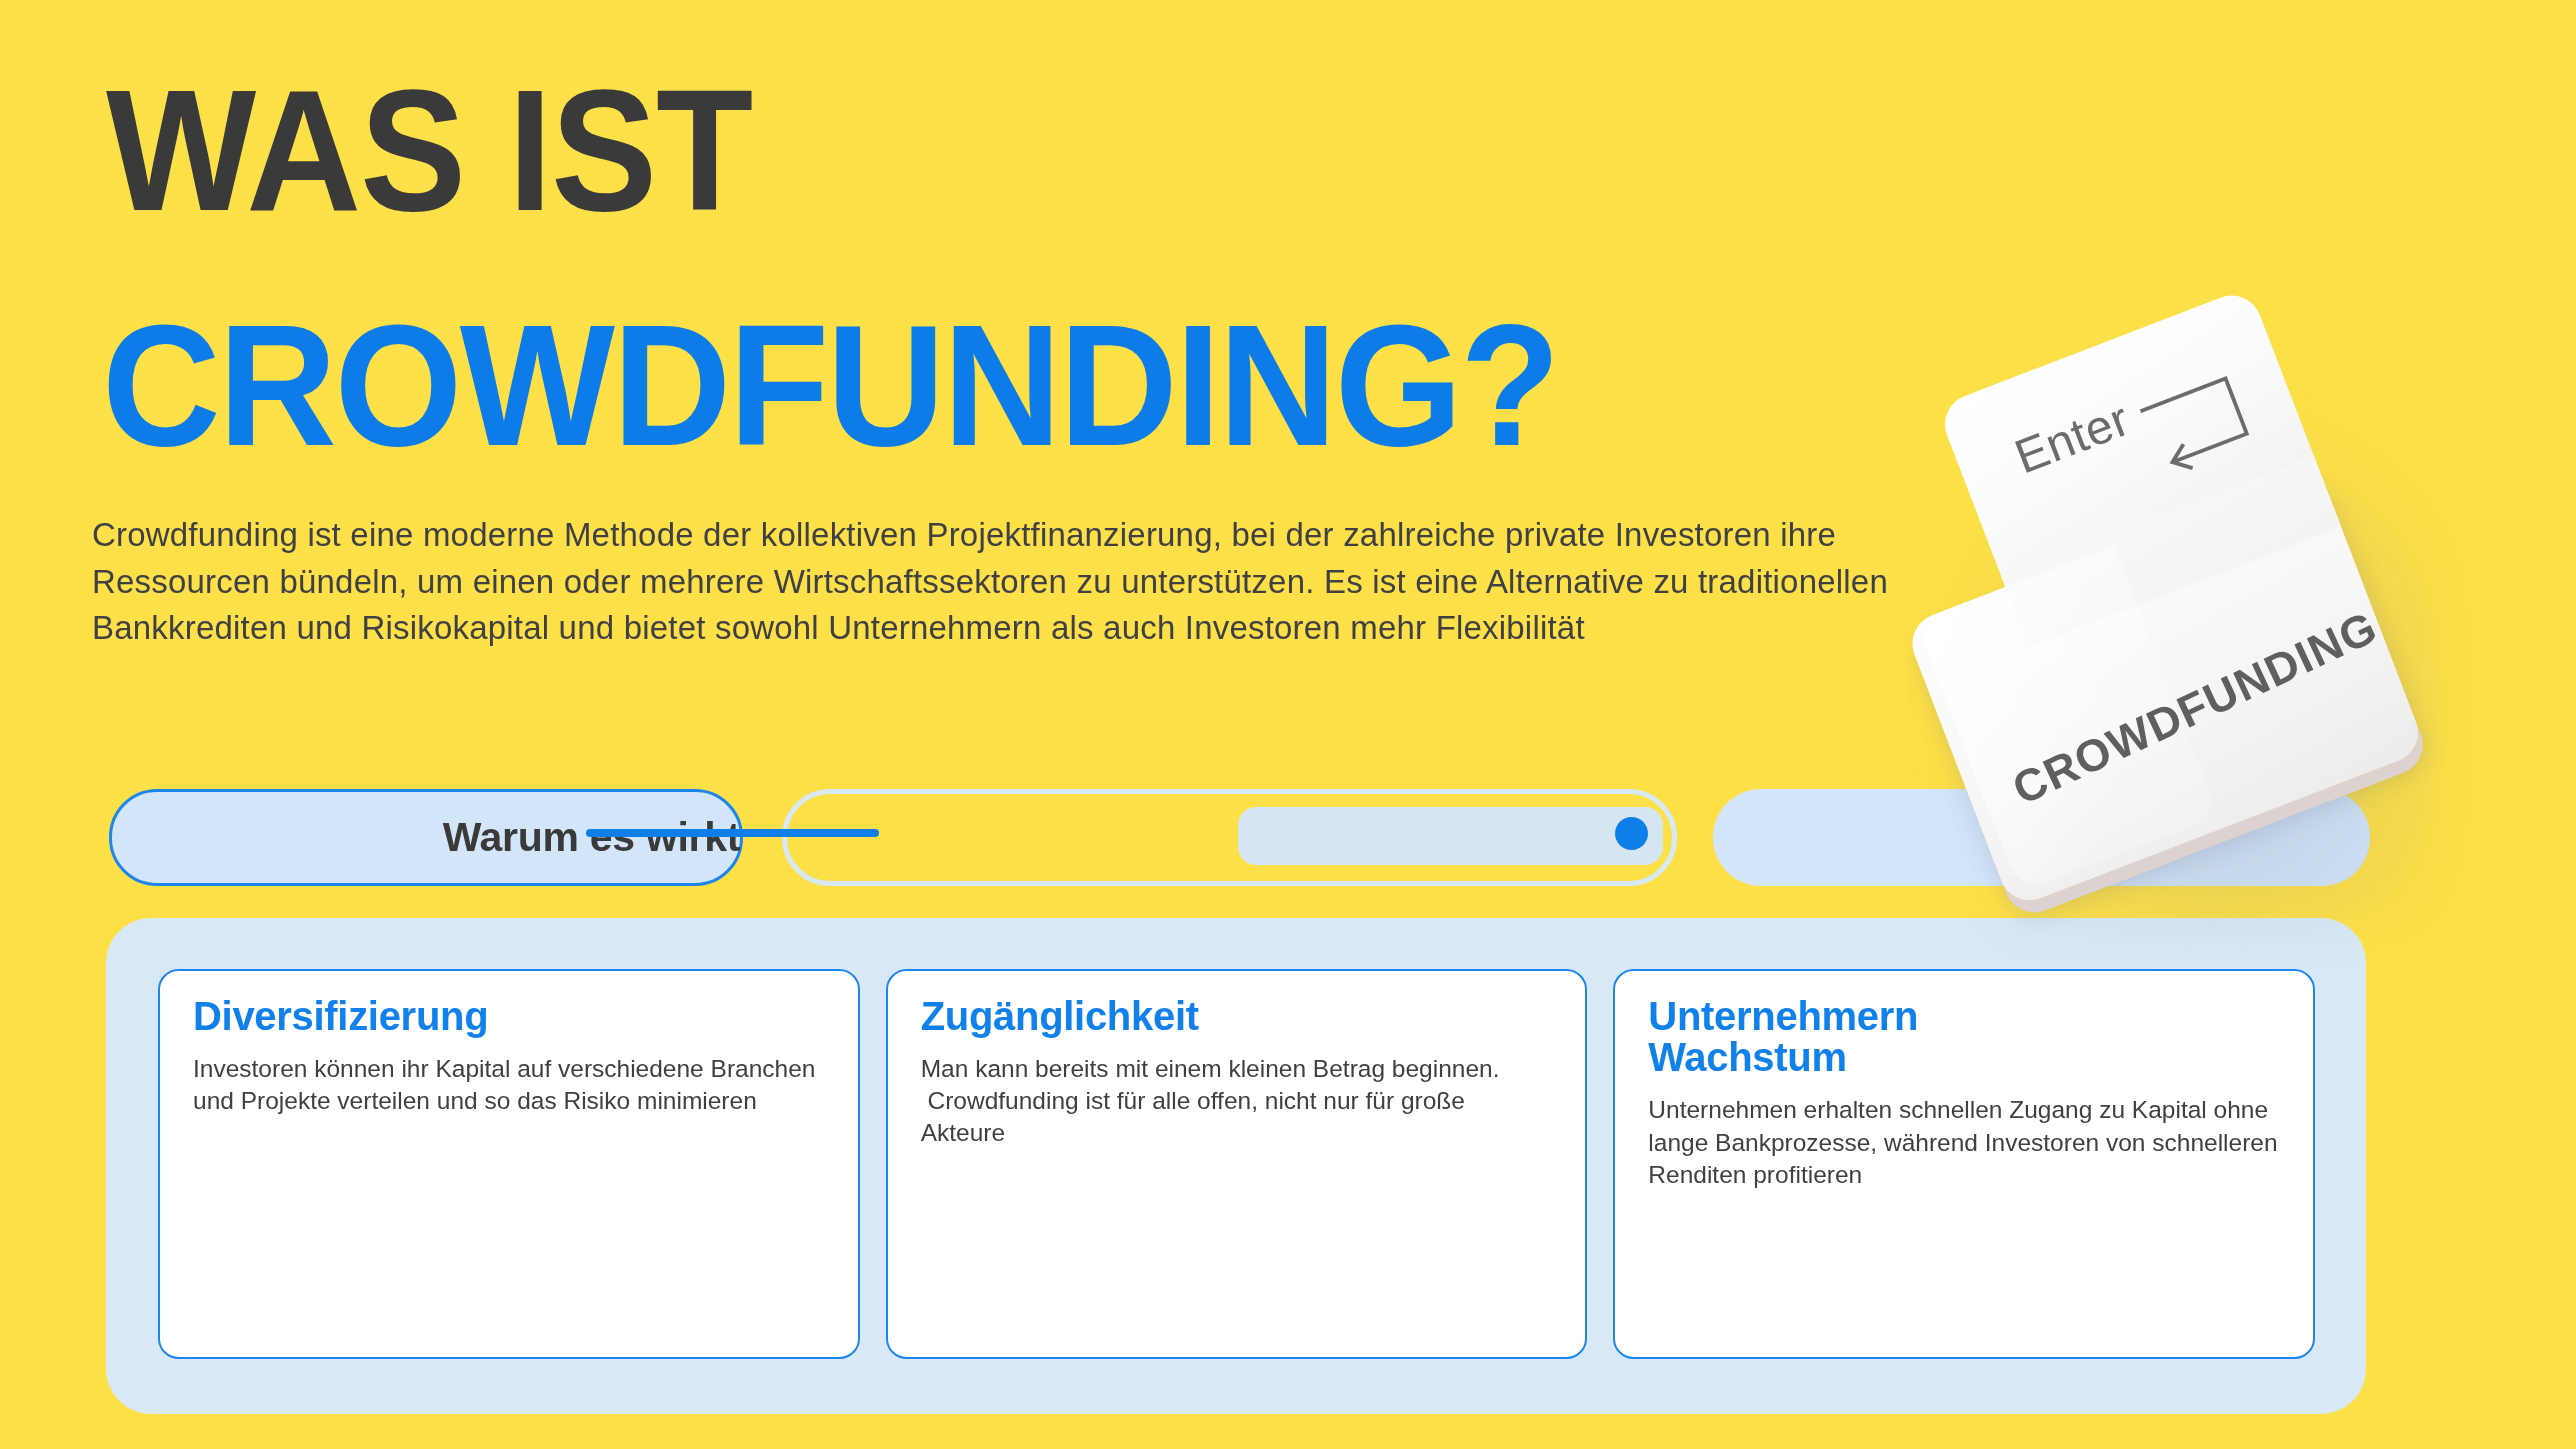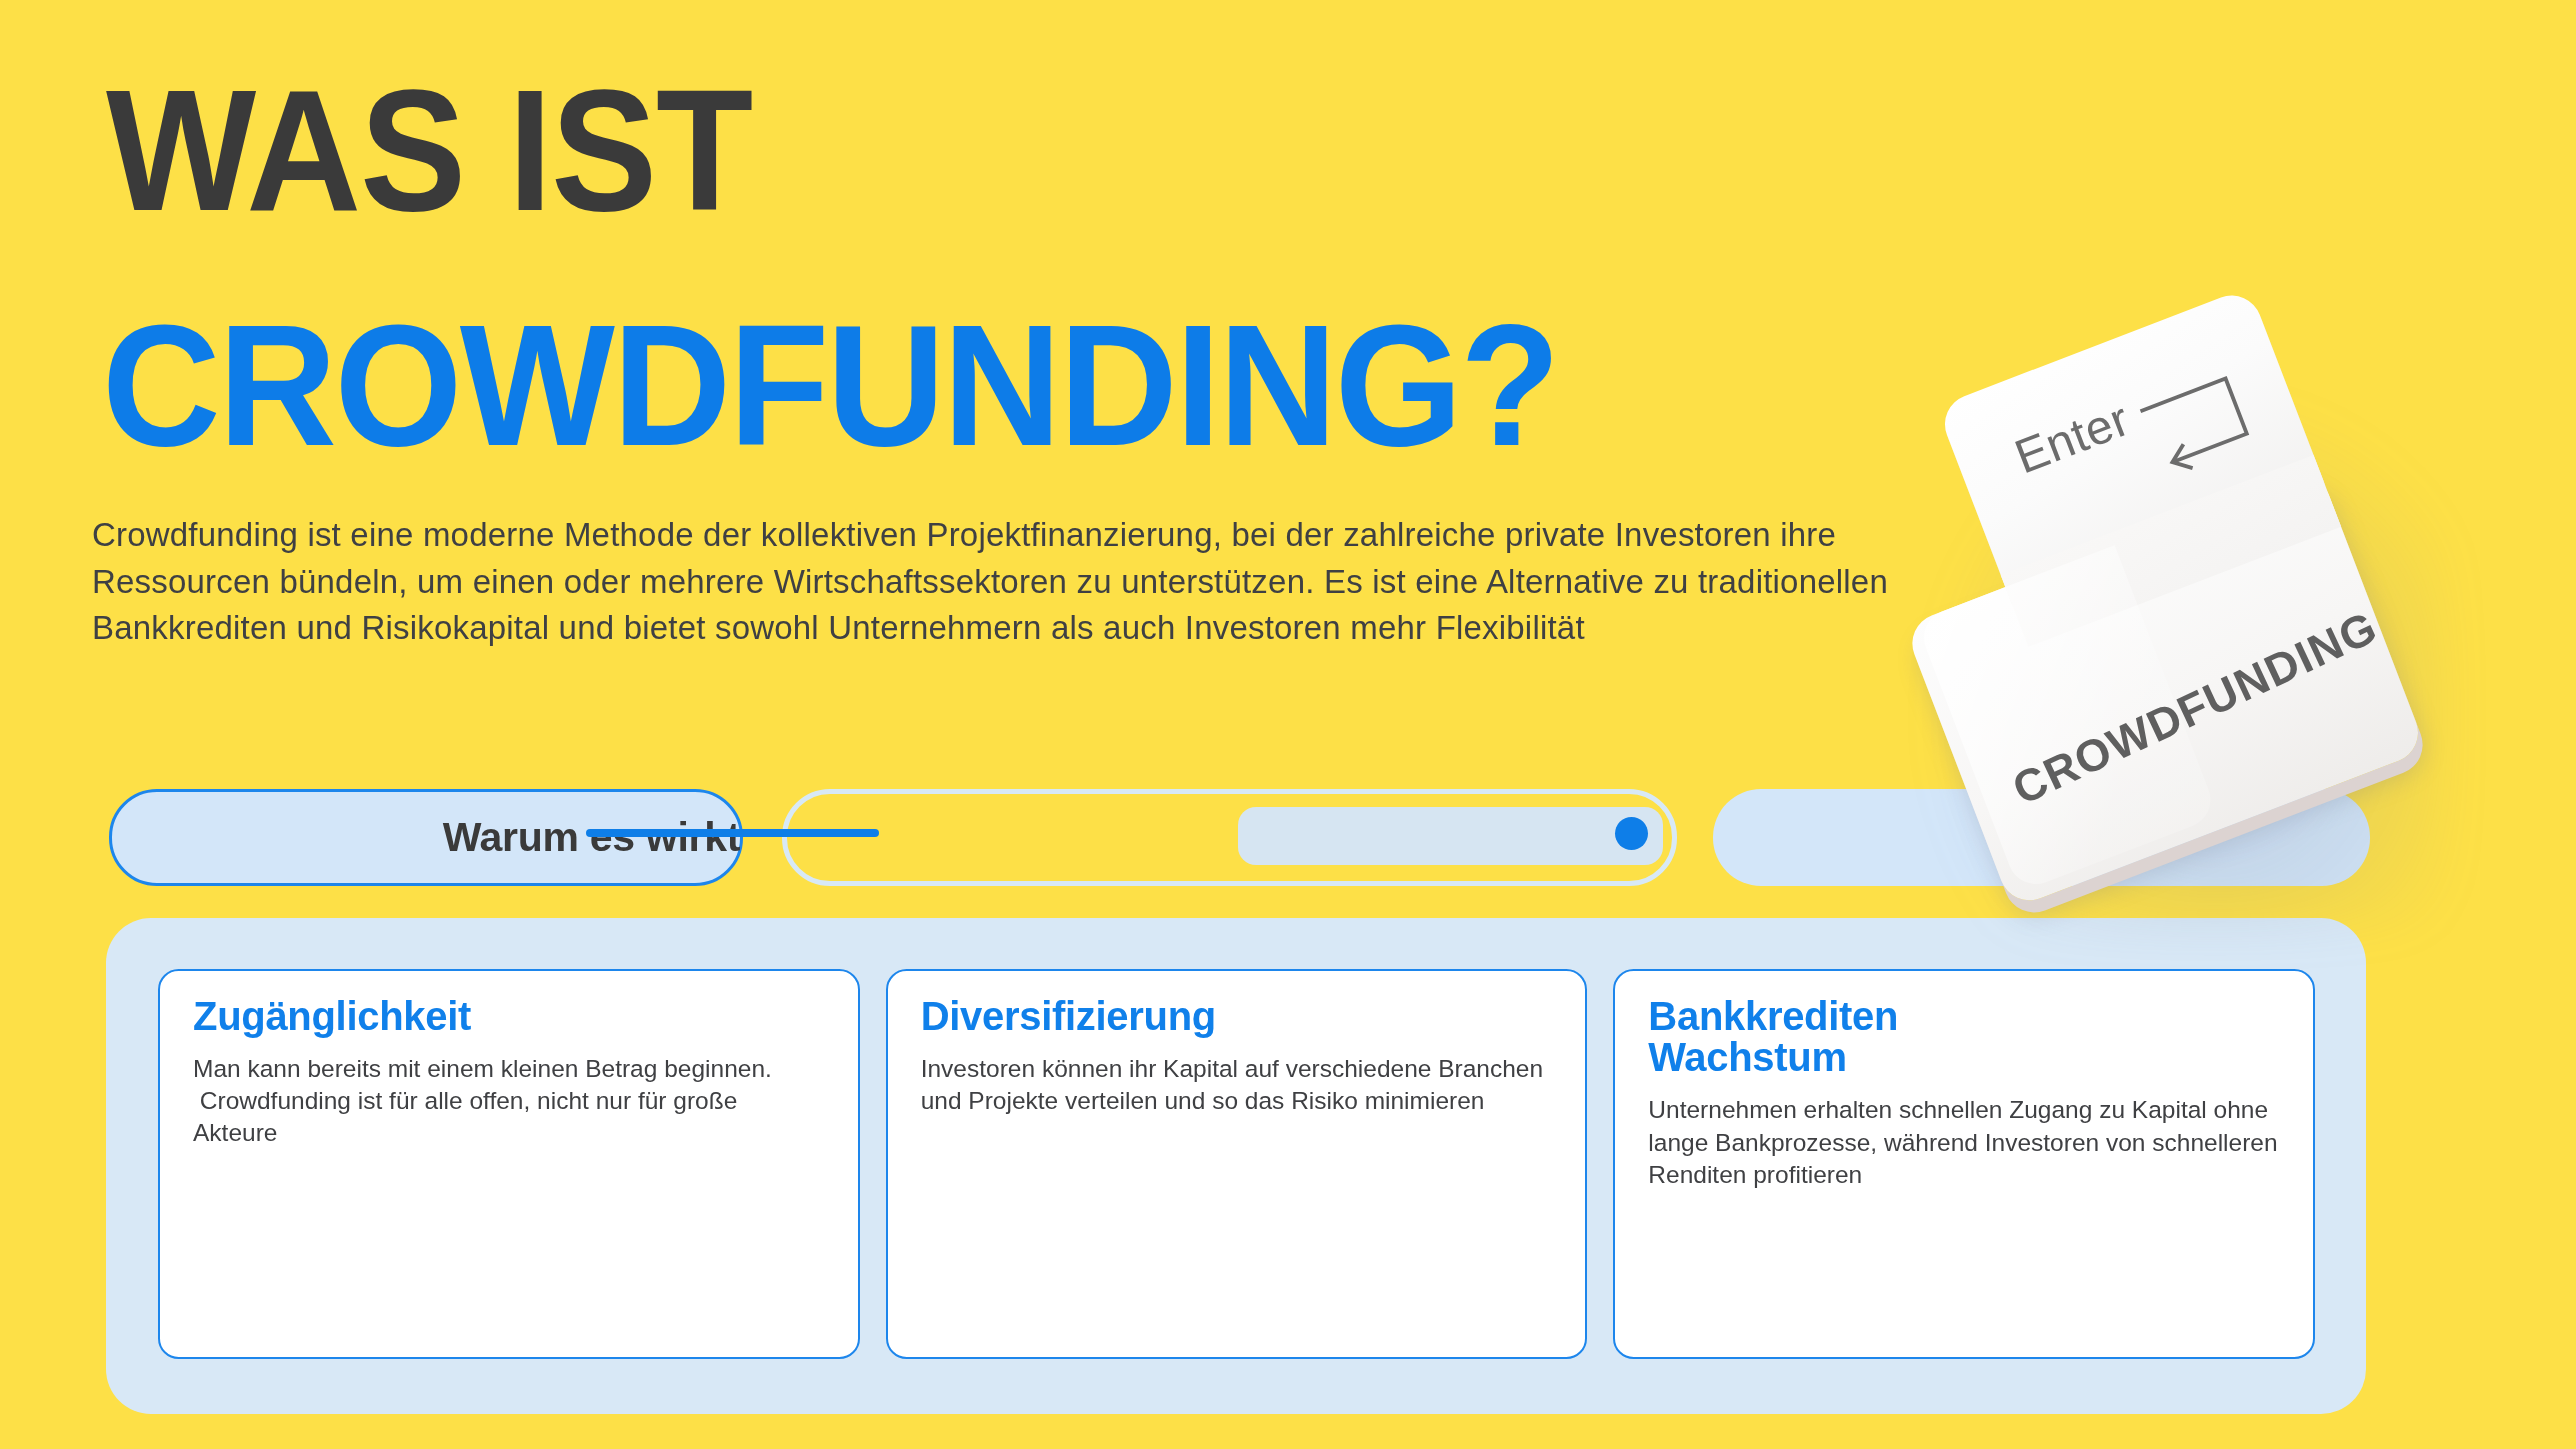--- a/index.html
+++ b/index.html
@@ -219,33 +219,33 @@
     <div class="slider-thumb"></div>
 
     <div class="pill-ghost"></div>
   </div>
 
   <div class="panel"></div>
 
   <div class="cards">
 
     <div class="card">
+      <div class="card-title">Diversifizierung</div>
+      <div class="card-body">Investoren können ihr Kapital auf verschiedene Branchen und Projekte verteilen und so das Risiko minimieren</div>
+    </div>
+
+    <div class="card">
       <div class="card-title">Zugänglichkeit</div>
       <div class="card-body">Man kann bereits mit einem kleinen Betrag beginnen.
  Crowdfunding ist für alle offen, nicht nur für große Akteure</div>
     </div>
 
+
     <div class="card">
-      <div class="card-title">Diversifizierung</div>
-      <div class="card-body">Investoren können ihr Kapital auf verschiedene Branchen und Projekte verteilen und so das Risiko minimieren</div>
-    </div>
-
-
-    <div class="card">
-      <div class="card-title">Bankkrediten
+      <div class="card-title">Unternehmern
 Wachstum</div>
       <div class="card-body">Unternehmen erhalten schnellen Zugang zu Kapital ohne lange Bankprozesse, während Investoren von schnelleren Renditen profitieren</div>
     </div>
 
   </div>
 
   <div class="key-wrap">
     <div class="key-shadow"></div>
     <div class="key">
       <div class="key-bot"></div>

